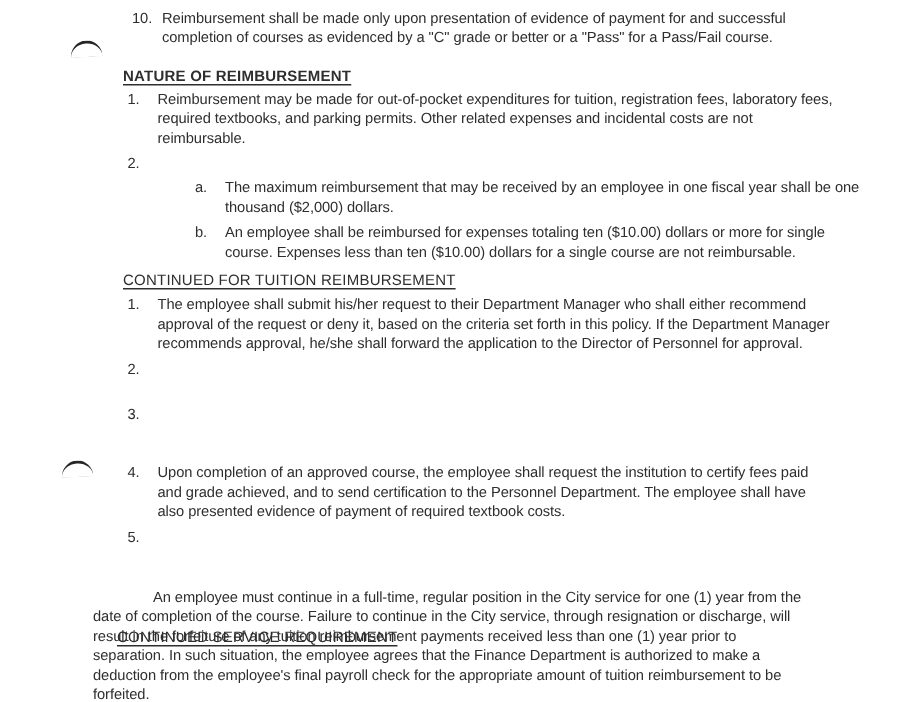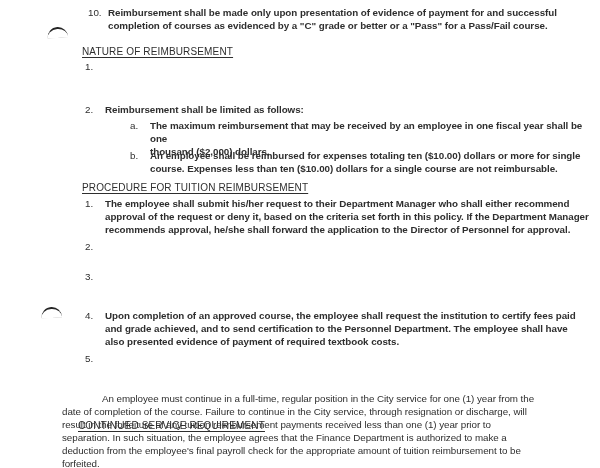--- a/index.html
+++ b/index.html
@@ -16,21 +16,21 @@
   .block {
     position: absolute;
     font-size: 9.8px;
     line-height: 13px;
     letter-spacing: -0.05px;
   }
   .item { left: 85px; width: 506px; display: flex; }
   .item .num { flex: none; width: 20px; }
   .sub  { left: 130px; width: 462px; display: flex; }
   .sub .num { flex: none; width: 20px; }
-  .txt { white-space: pre-line; font-weight: bold; }
+  .txt { white-space: pre-line; }
 
   .heading {
     left: 82px;
     font-size: 10px;
     letter-spacing: 0.15px;
     text-decoration: underline;
     text-underline-offset: 2px;
   }
   .heading-last { left: 78px; }
 
@@ -59,44 +59,46 @@
 
   <div class="pen-mark pen-mark-1"></div>
   <div class="pen-mark pen-mark-2"></div>
 
   <div class="block item" style="top:6px; left:88px;">
     <span class="num">10.</span>
     <span class="txt">Reimbursement shall be made only upon presentation of evidence of payment for and successful
 completion of courses as evidenced by a "C" grade or better or a "Pass" for a Pass/Fail course.</span>
   </div>
 
-  <div class="block heading" style="top:45px;">NATURE OF REIMBURSEMENT</div>
+  <div class="block heading" style="top:45px;font-weight:bold;">NATURE OF REIMBURSEMENT</div>
 
   <div class="block item" style="top:60px;">
     <span class="num">1.</span>
+    <span class="txt">Reimbursement may be made for out-of-pocket expenditures for tuition, registration fees, laboratory fees,
+required textbooks, and parking permits. Other related expenses and incidental costs are not
+reimbursable.</span>
   </div>
 
   <div class="block item" style="top:103px;">
     <span class="num">2.</span>
-    <span class="txt">Reimbursement shall be limited as follows:</span>
   </div>
 
   <div class="block sub" style="top:119px;">
     <span class="num">a.</span>
     <span class="txt">The maximum reimbursement that may be received by an employee in one fiscal year shall be one
 thousand ($2,000) dollars.</span>
   </div>
 
   <div class="block sub" style="top:149px;">
     <span class="num">b.</span>
     <span class="txt">An employee shall be reimbursed for expenses totaling ten ($10.00) dollars or more for single
 course. Expenses less than ten ($10.00) dollars for a single course are not reimbursable.</span>
   </div>
 
-  <div class="block heading" style="top:181px;">PROCEDURE FOR TUITION REIMBURSEMENT</div>
+  <div class="block heading" style="top:181px;">CONTINUED FOR TUITION REIMBURSEMENT</div>
 
   <div class="block item" style="top:197px;">
     <span class="num">1.</span>
     <span class="txt">The employee shall submit his/her request to their Department Manager who shall either recommend
 approval of the request or deny it, based on the criteria set forth in this policy. If the Department Manager
 recommends approval, he/she shall forward the application to the Director of Personnel for approval.</span>
   </div>
 
   <div class="block item" style="top:240px;">
     <span class="num">2.</span>

